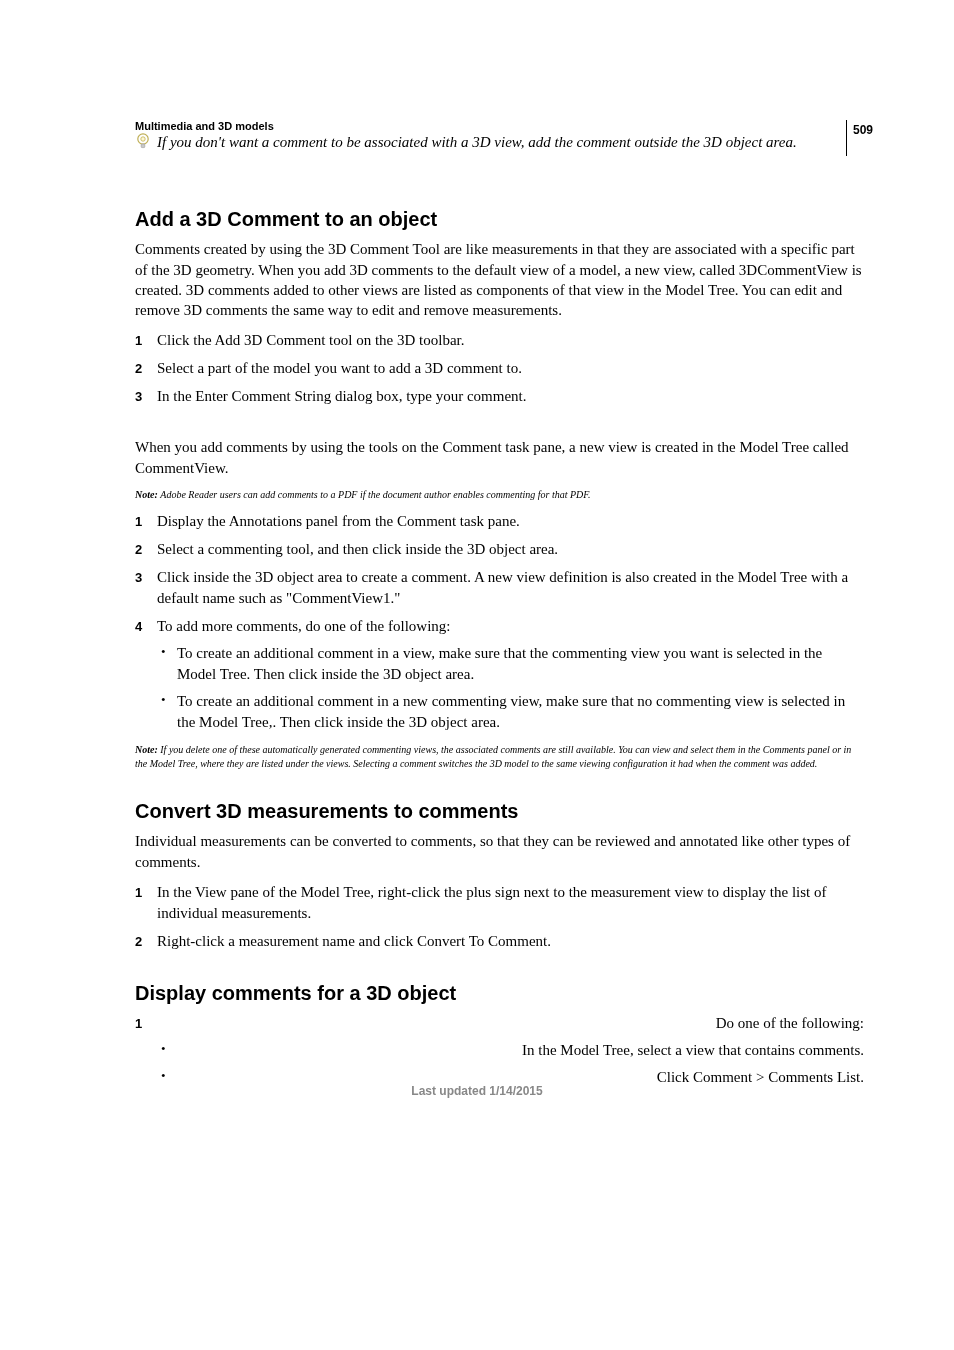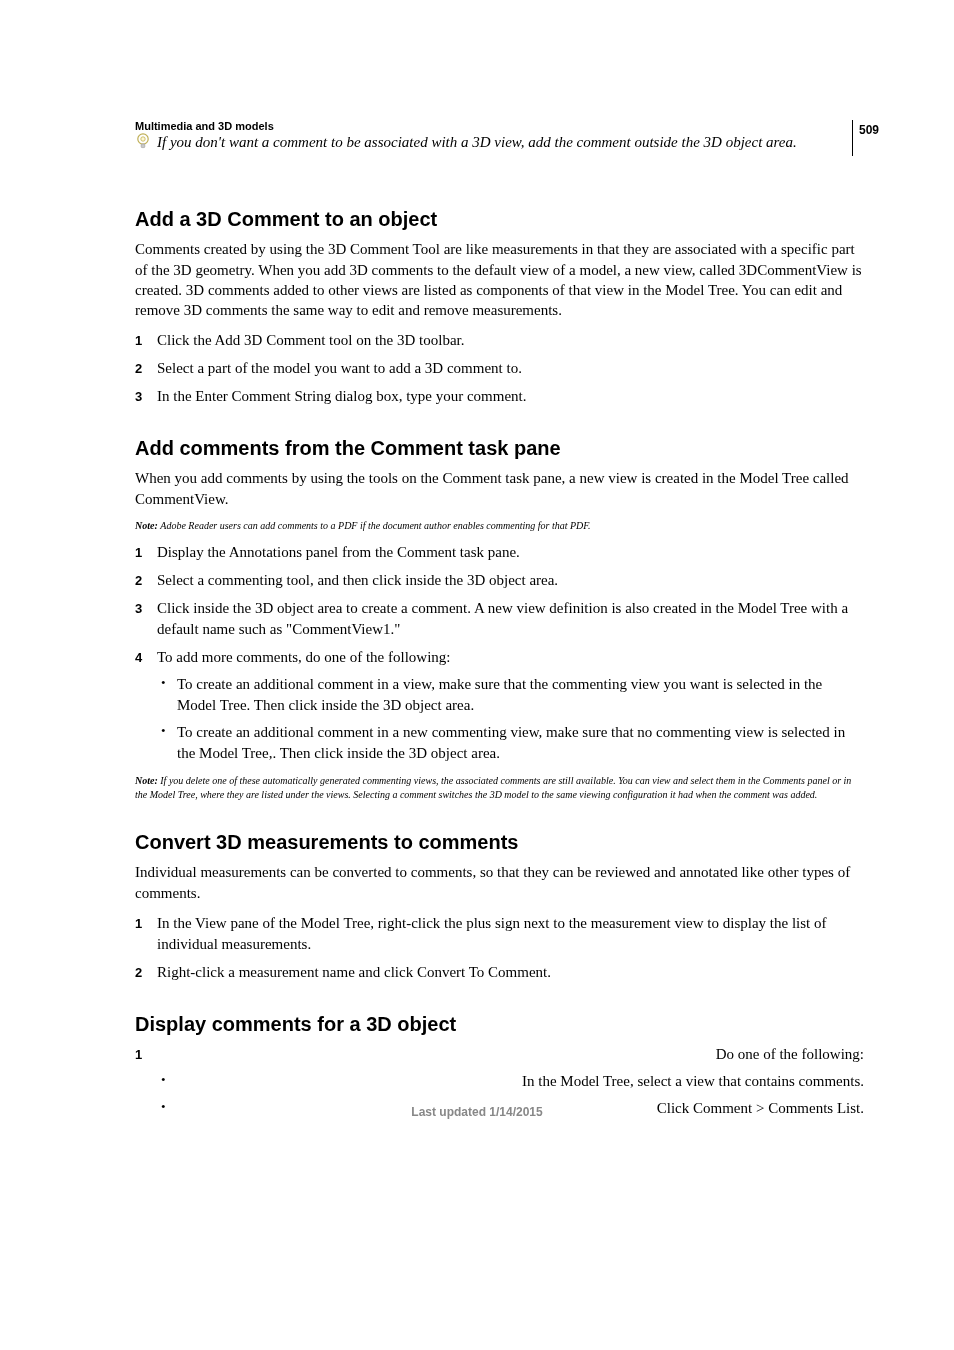--- a/index.html
+++ b/index.html
@@ -12,21 +12,21 @@
   }
   .page {
     padding: 120px 90px 60px 135px;
     position: relative;
     min-height: 1170px;
     box-sizing: border-box;
   }
   .page-number-wrapper {
     position: absolute;
     top: 120px;
-    right: 75px;
+    right: 81px;
     border-left: 1px solid #000;
     padding-left: 6px;
     padding-bottom: 18px;
   }
   .page-number {
     font-family: "Myriad Pro", Arial, Helvetica, sans-serif;
     font-weight: bold;
     font-size: 12px;
   }
   .running-head {
@@ -155,21 +155,20 @@
     <h2>Add a 3D Comment to an object</h2>
     <p class="body-text">Comments created by using the 3D Comment Tool are like measurements in that they are associated with a specific part of the 3D geometry. When you add 3D comments to the default view of a model, a new view, called 3DCommentView is created. 3D comments added to other views are listed as components of that view in the Model Tree. You can edit and remove 3D comments the same way to edit and remove measurements.</p>
     <ol class="ol">
       <li>Click the Add 3D Comment tool on the 3D toolbar.</li>
       <li>Select a part of the model you want to add a 3D comment to.</li>
       <li>In the Enter Comment String dialog box, type your comment.</li>
     </ol>
   </div>
 
   <div class="section">
-    <h2>Add comments from the Comment task pane</h2>
     <p class="body-text">When you add comments by using the tools on the Comment task pane, a new view is created in the Model Tree called CommentView.</p>
     <p class="note">
       <span class="note-label">Note: </span><span>Adobe Reader users can add comments to a PDF if the document author enables commenting for that PDF.</span>
     </p>
     <ol class="ol" style="margin-bottom:10px;">
       <li>Display the Annotations panel from the Comment task pane.</li>
       <li>Select a commenting tool, and then click inside the 3D object area.</li>
       <li>Click inside the 3D object area to create a comment. A new view definition is also created in the Model Tree with a default name such as "CommentView1."</li>
       <li>
         <span>To add more comments, do one of the following:</span>

